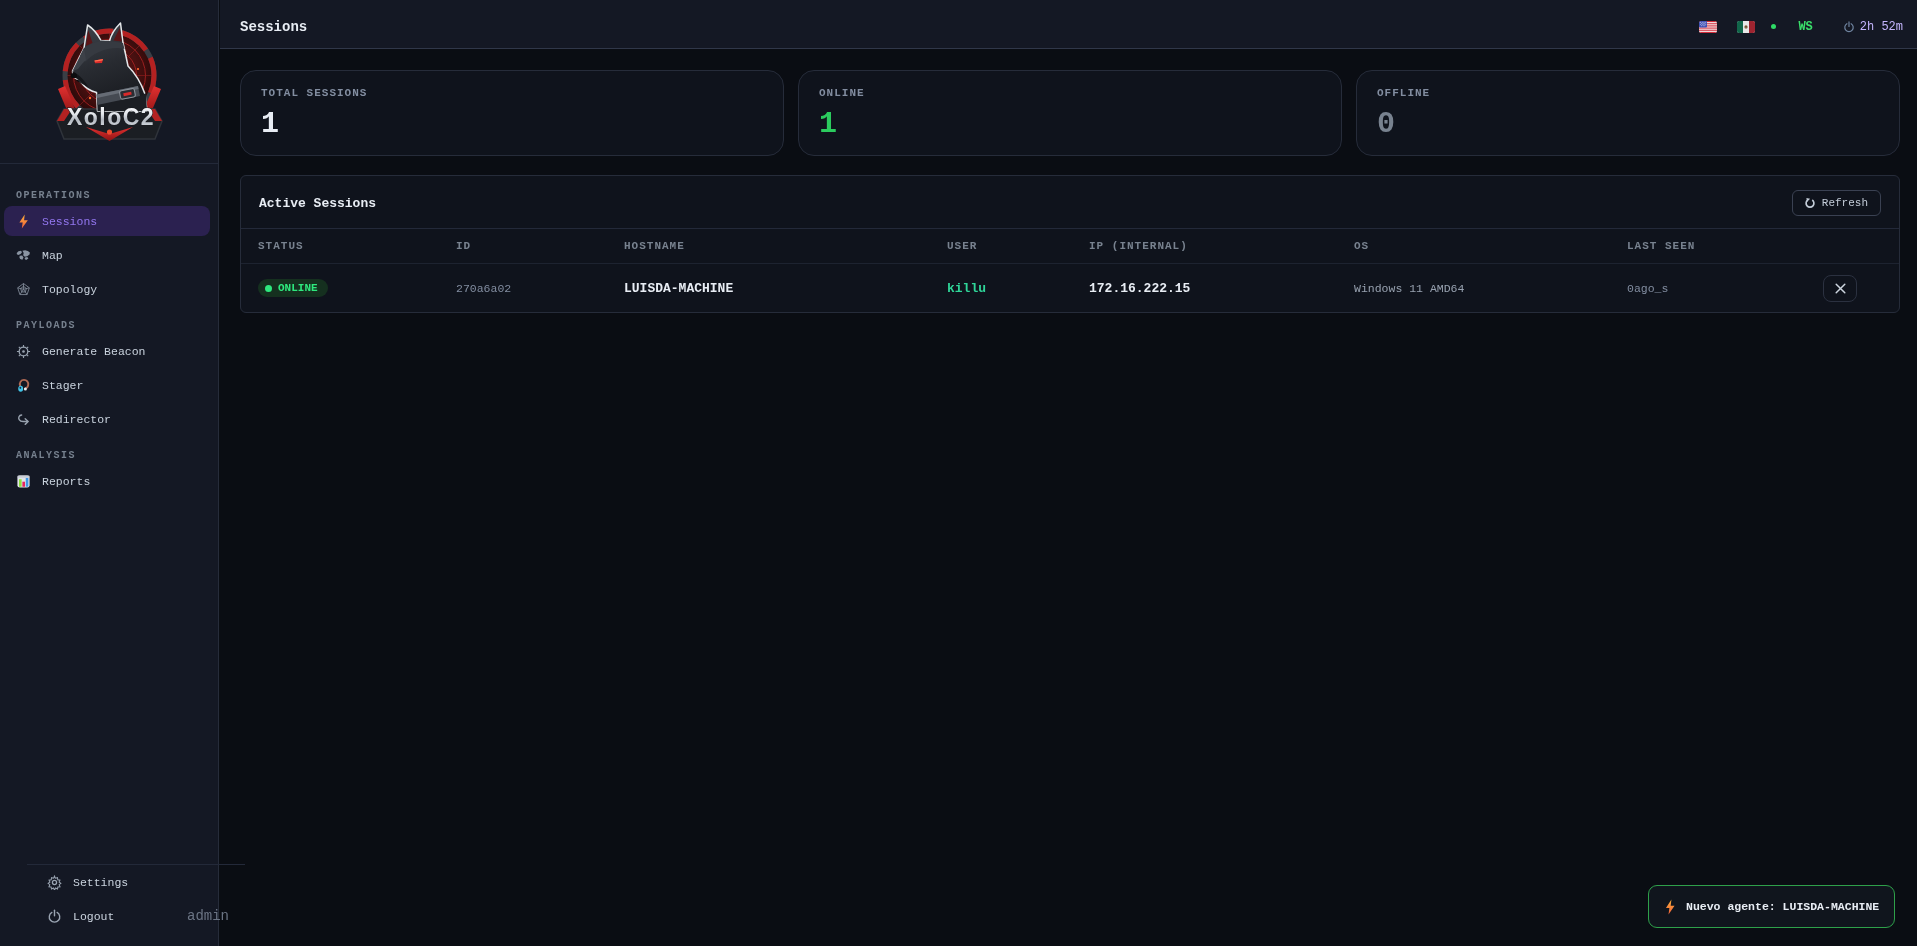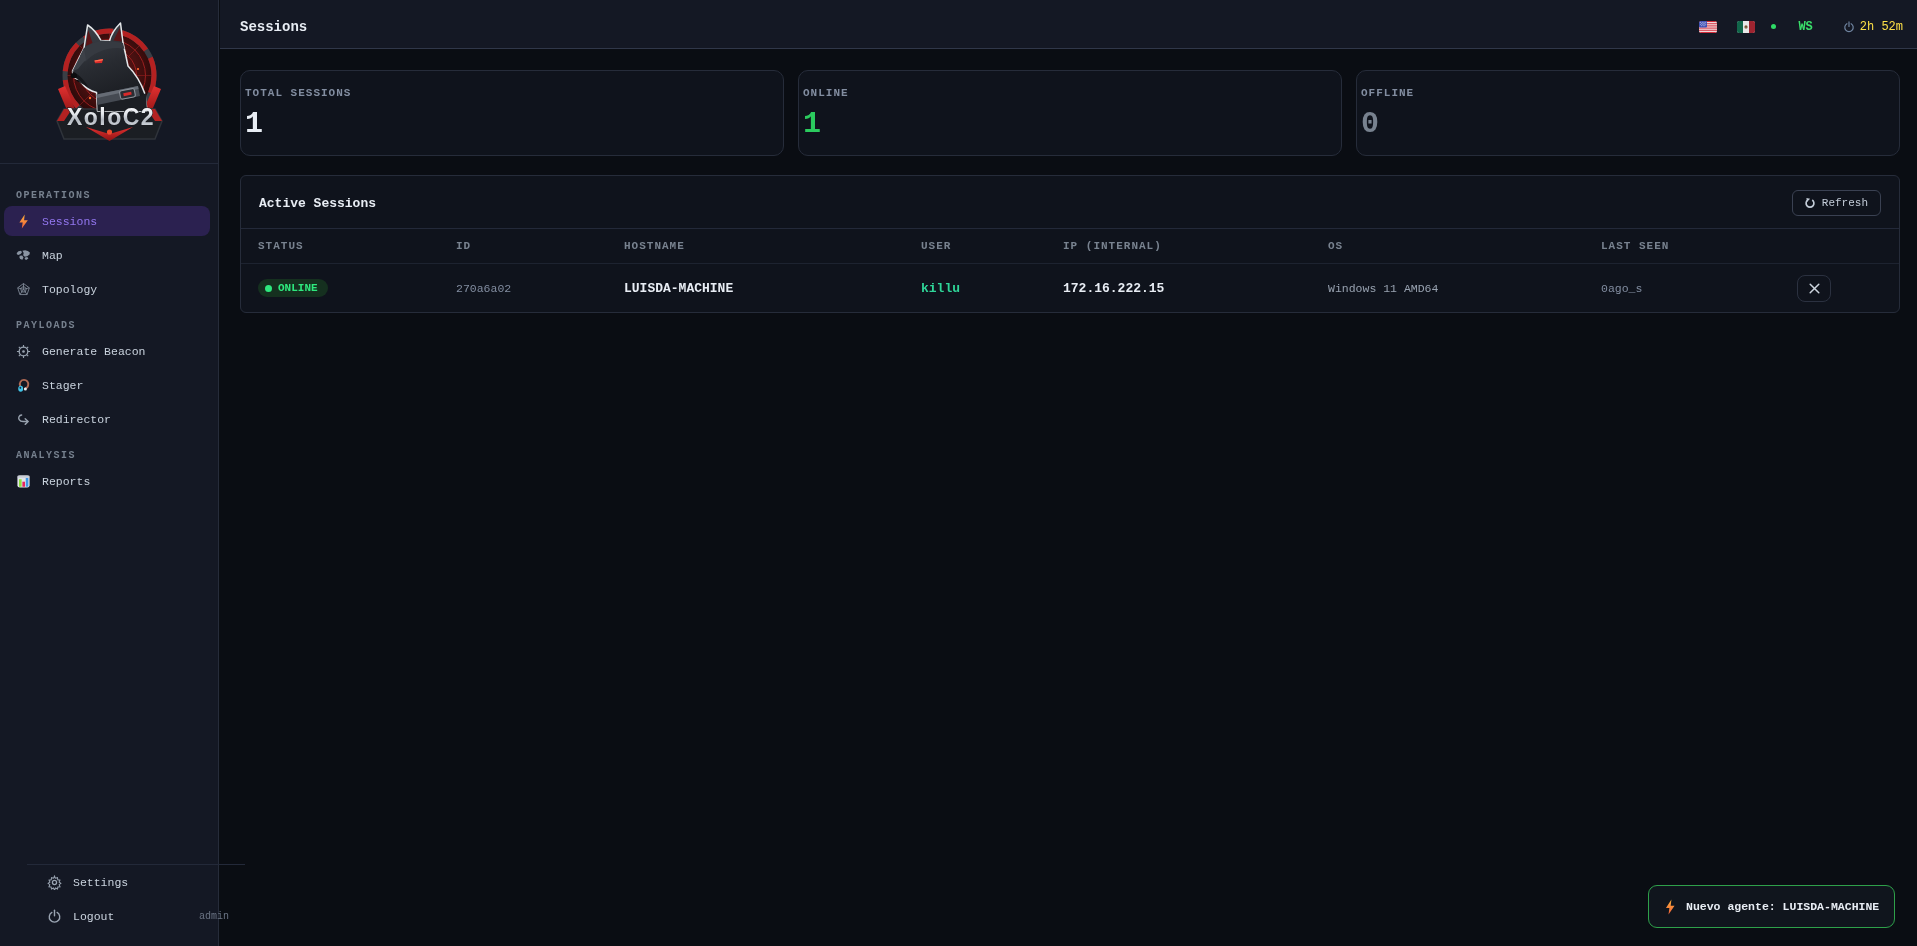--- a/index.html
+++ b/index.html
@@ -11,55 +11,55 @@
   .nav { padding:25px 8px 0 4px; }
   .nav-label { font-size:10px; font-weight:bold; letter-spacing:1.5px; color:#76808e;
     padding:0 12px; margin:15px 0 3px 0; line-height:14px; }
   .nav-item { display:flex; align-items:center; height:30px; border-radius:8px;
     padding:0 12px; margin-bottom:4px; color:#c9d2dd; font-size:11.5px; }
   .nav-item .nico { width:15px; height:15px; margin-right:11px; flex:none; display:block; }
   .nav-item.active { background:#2b2150; color:#9377f0; }
   .sb-bottom { position:absolute; left:0; bottom:0; width:100%; border-top:1px solid #232939;
     padding:2px 8px 11px 8px;margin-left:27px; }
   .sb-bottom .nav-item { margin-bottom:4px; }
-  .sb-user { margin-left:auto; font-size:10px; color:#6b7484; }
+  .sb-user { margin-left:auto; font-size:14px; color:#6b7484; }
 
   .topbar { position:absolute; left:220px; top:0; width:1697px; height:49px;
     background:#141824; border-bottom:1px solid #303749;
     display:flex; align-items:center; padding:5px 14px 0 20px; }
   .topbar h1 { font-size:14px; font-weight:bold; color:#e8edf4; letter-spacing:0px; }
   .tb-right { margin-left:auto; display:flex; align-items:center; }
   .flag { width:18px; height:12px; border-radius:2px; overflow:hidden; display:block; }
   .ws-dot { width:5px; height:5px; border-radius:50%; background:#2edb66; display:inline-block; }
   .ws-txt { color:#3ae06a; font-size:12px; font-weight:bold; margin-left:22px; }
-  .uptime { color:#fde047; font-size:12px; display:flex; align-items:center; }
+  .uptime { color:#c4b5fd; font-size:12px; display:flex; align-items:center; }
 
   .main { position:absolute; left:220px; top:50px; width:1697px; height:896px; }
   .cards { display:flex; gap:14px; padding:20px 17px 0 20px; }
   .card { flex:1; height:86px; background:#0f131c; border:1px solid #262c3a;
-    border-radius:10px; padding:16px 4px; }
+    border-radius:16px; padding:16px 20px; }
   .card .clabel { font-size:11px; color:#828da0; letter-spacing:1px; font-weight:bold; }
   .card .cval { font-size:30px; font-weight:bold; color:#e8edf4; margin-top:8px; line-height:34px; }
   .cval.green { color:#2bcb5e; }
   .cval.gray { color:#78828f; }
 
   .panel { margin:19px 17px 0 20px; background:#0f131c; border:1px solid #262c3a;
     border-radius:6px; overflow:hidden; }
   .panel-head { height:53px; display:flex; align-items:center; padding:2px 18px 0 18px;
     border-bottom:1px solid #232939; }
   .panel-head h2 { font-size:13px; font-weight:bold; color:#e8edf4; }
   .btn-refresh { margin-left:auto; height:26px; border:1px solid #3a4152; border-radius:6px;
     color:#c3ccd8; font-size:11px; display:flex; align-items:center; padding:0 12px;
     background:transparent; font-family:inherit; }
   .thead { height:35px; display:flex; align-items:center; border-bottom:1px solid #1d2330;
     font-size:11px; font-weight:bold; color:#78828f; letter-spacing:1px; }
   .trow { height:48px; display:flex; align-items:center; font-size:11.5px; color:#828da0; }
   .col-status { width:215px; padding-left:17px; }
   .col-id { width:168px; }
-  .col-host { width:297px; }
+  .col-host { width:323px; }
   .col-user { width:142px; }
   .col-ip { width:265px; }
   .col-os { width:273px; }
   .col-last { width:196px; }
   .col-x { flex:1; }
   .badge { display:inline-flex; align-items:center; height:18px; background:#15301f;
     border-radius:9px; padding:0 10px 0 7px; color:#2ee87e; font-size:11px; font-weight:bold; }
   .badge .dot { width:7px; height:7px; border-radius:50%; background:#2ee87e; margin-right:6px; }
   .host { color:#e8edf4; font-weight:bold; font-size:13px; }
   .user { color:#2fd598; font-size:13px; font-weight:bold; }

